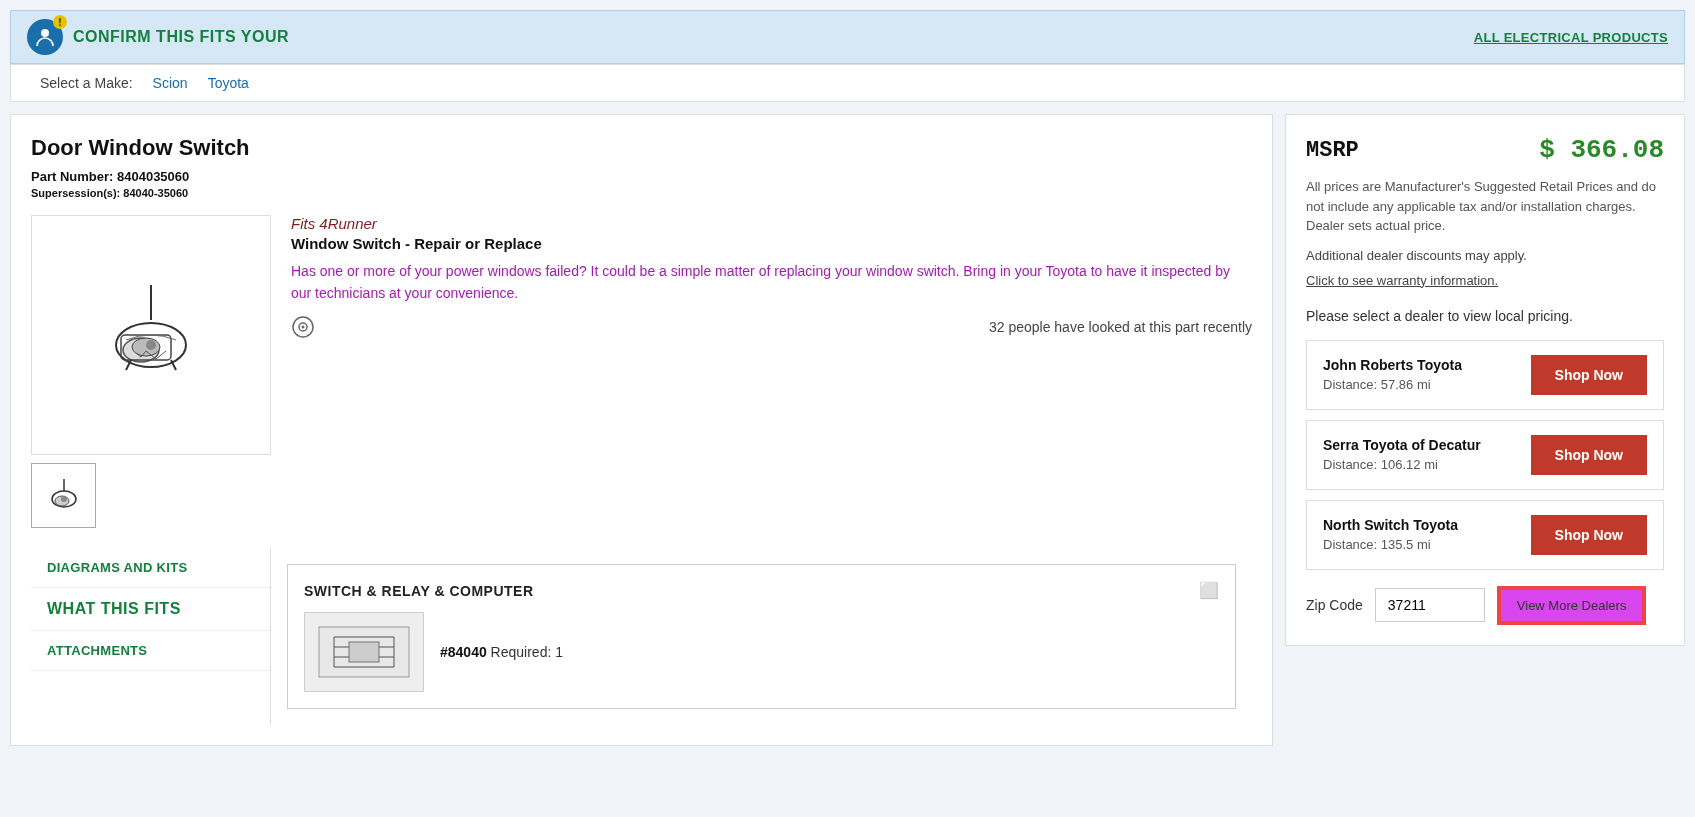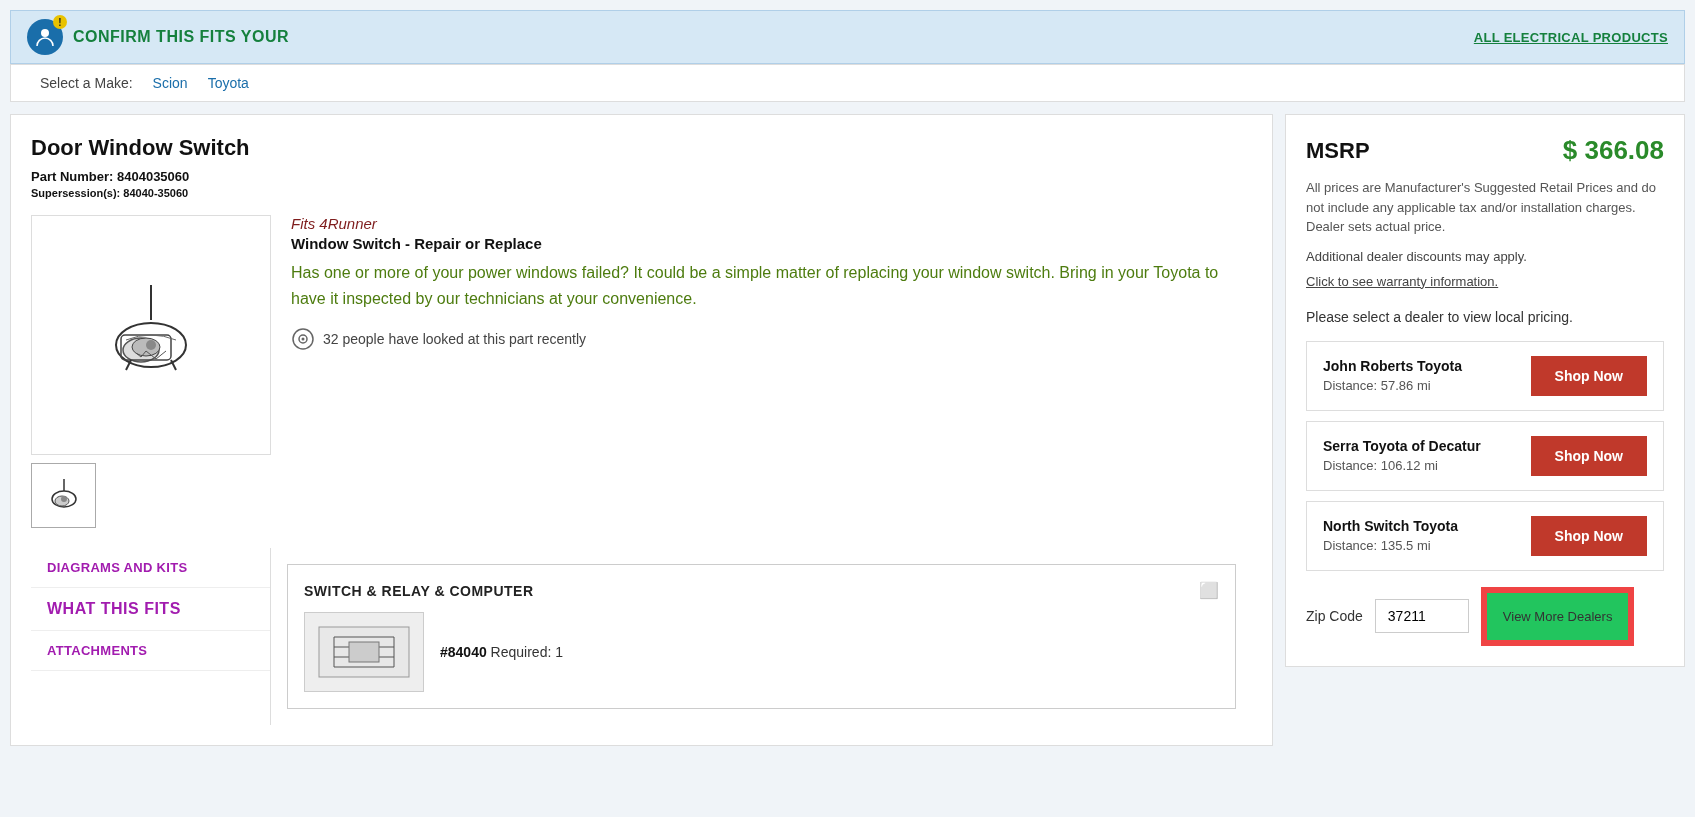--- a/index.html
+++ b/index.html
@@ -176,50 +176,51 @@
       margin-bottom: 3px;
       font-style: italic;
     }
     .repair-title {
       font-size: 15px;
       font-weight: bold;
       color: #111;
       margin-bottom: 8px;
     }
     .repair-text {
-      font-size: 16px;
-      color: #4d7c0f;
+      font-size: 14px;
+      color: #a21caf;
       line-height: 1.6;
-      margin-bottom: 16px;
+      margin-bottom: 10px;
     }
     .views-row {
       display: flex;
       align-items: center;
       gap: 8px;
       font-size: 14px;
       color: #444;
+      justify-content: space-between;
     }
 
     
     .bottom-tabs {
       display: flex;
       gap: 0;
       margin-top: 20px;
     }
     .tab-left {
       width: 240px;
       border-right: 1px solid #ddd;
       display: flex;
       flex-direction: column;
     }
     .tab-btn {
       padding: 12px 16px;
       font-size: 13px;
       font-weight: bold;
-      color: #a21caf;
+      color: #15803d;
       border: none;
       background: none;
       text-align: left;
       cursor: pointer;
       border-bottom: 1px solid #eee;
       letter-spacing: 0.3px;
     }
 
     .tab-content {
       flex: 1;
@@ -274,20 +275,21 @@
       border: 1px solid #ddd;
       width: 400px;
       flex-shrink: 0;
       padding: 20px;
     }
     .msrp-row {
       display: flex;
       justify-content: space-between;
       align-items: center;
       margin-bottom: 12px;
+      font-family: Liberation Mono, monospace;
     }
     .msrp-label {
       font-size: 22px;
       font-weight: bold;
       color: #111;
     }
     .msrp-price {
       font-size: 26px;
       font-weight: bold;
       color: #2a8a2a;
@@ -354,26 +356,26 @@
       margin-top: 16px;
     }
     .zip-label {
       font-size: 14px;
       color: #333;
     }
     .zip-input {
       border: 1px solid #ccc;
       padding: 8px 12px;
       font-size: 14px;
-      width: 94px;
+      width: 110px;
     }
     .view-more-btn {
-      border: 6px solid #ef4444;
-      background: #22c55e;
-      padding: 16px 16px;
+      border: 4px solid #ef4444;
+      background: #d946ef;
+      padding: 8px 16px;
       font-size: 13px;
       cursor: pointer;
       color: #333;
     }
 
     
     .what-fits-label {
       font-size: 16px;
       font-weight: bold;
       letter-spacing: 0.5px;

